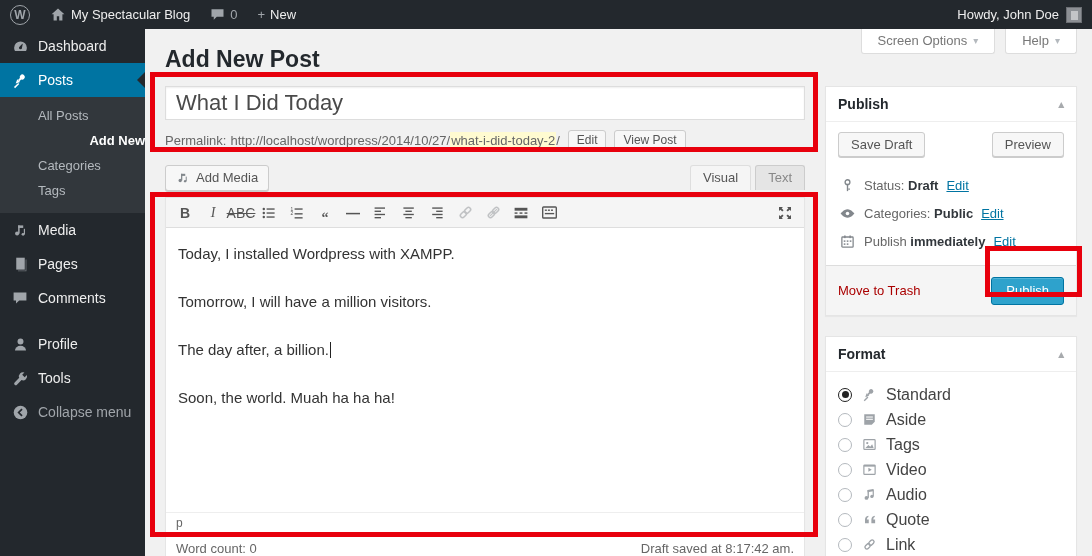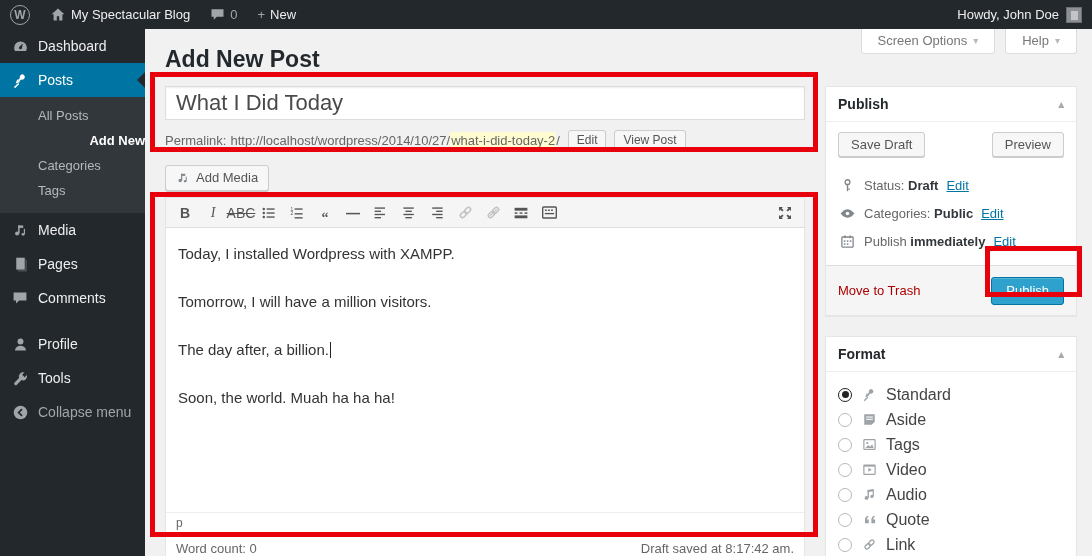--- a/index.html
+++ b/index.html
@@ -259,20 +259,24 @@
             <svg width="14" height="14" viewBox="0 0 20 20" fill="currentColor">
                 <circle cx="6" cy="13.5" r="2.4"></circle>
                 <rect x="7.2" y="4" width="1.8" height="9.5"></rect>
                 <path d="M7.2 4 h6 v3 h-6 z"></path>
                 <circle cx="13" cy="14.5" r="1.7"></circle>
                 <rect x="13.9" y="8" width="1.4" height="6.5"></rect>
               </svg>
           </span>
           <span>Add Media</span>
         </button>
+        <div class="editor-tabs">
+          <div class="editor-tab active">Visual</div>
+          <div class="editor-tab inactive">Text</div>
+        </div>
       </div>
 
       <div class="editor-box">
         <div class="mce-toolbar">
           <button class="mce-btn">
               <span class="tg tg-bold">B</span>
             </button>
           <button class="mce-btn">
               <span class="tg tg-italic">I</span>
             </button>

